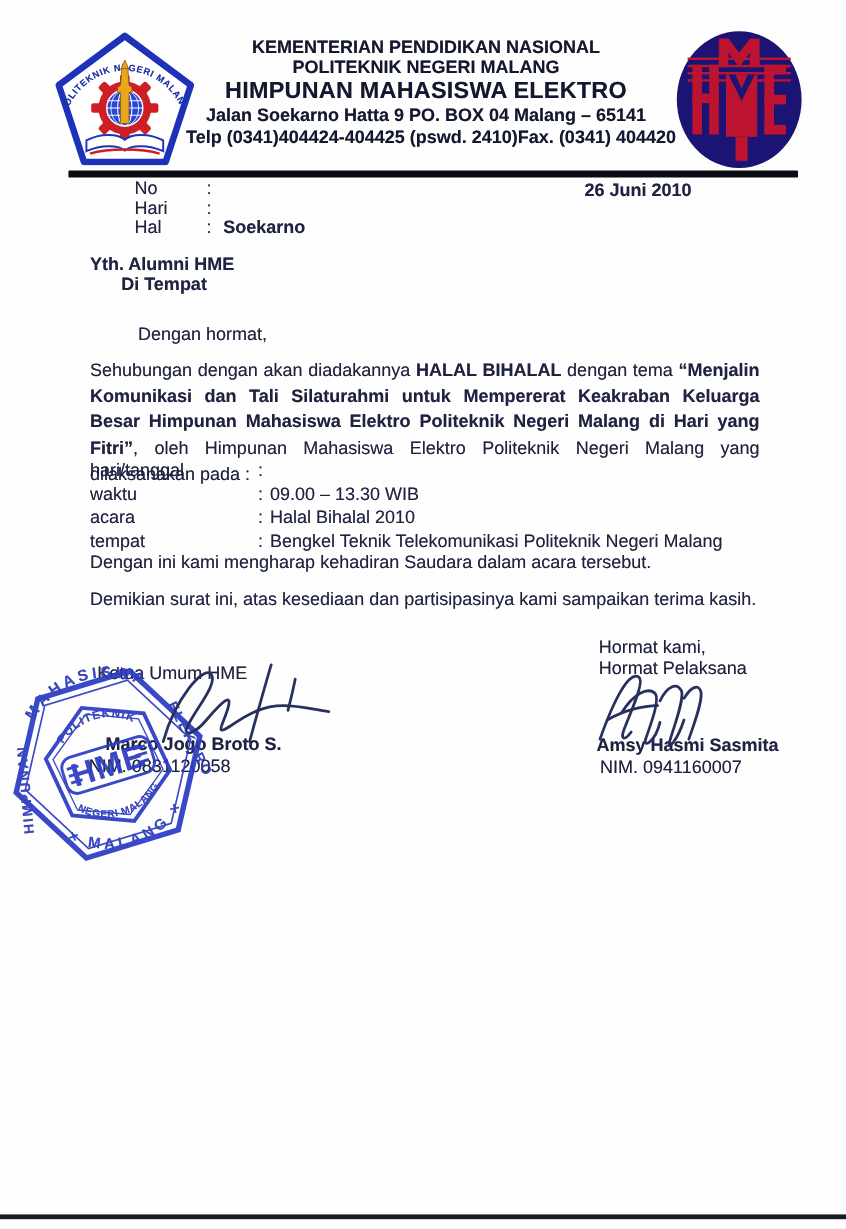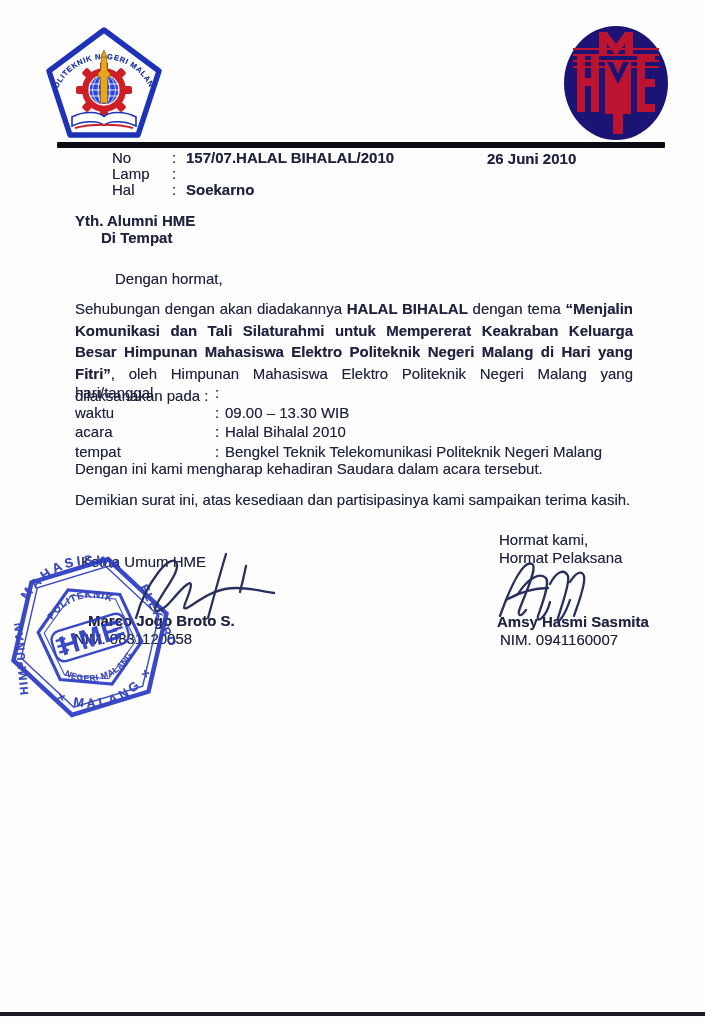--- a/index.html
+++ b/index.html
@@ -101,20 +101,27 @@
         <polygon points="60,24 56.5,32 63.5,32" fill="#e8a81e" stroke="#8a5a10" stroke-width="0.7"></polygon>
         <polygon points="57.5,31 62.5,31 63.5,45 66,47 66,51 63.5,51 63.5,77 56.5,77 56.5,51 54,51 54,47 56.5,45" fill="#e8a81e" stroke="#8a5a10" stroke-width="0.7"></polygon>
       </g>
       <g>
         <path d="M28,91 C40,84.5 55,85.5 60,90.5 C65,85.5 80,84.5 92,91 L92,100 C80,94.5 65,94.5 60,99.5 C55,94.5 40,94.5 28,100 Z" fill="#ffffff" stroke="#1d32b8" stroke-width="1.6"></path>
         <path d="M31,102 C46,97.5 74,97.5 89,102" fill="none" stroke="#ce1f26" stroke-width="2"></path>
       </g>
     </svg>
   </div>
 
+  <div class="header-text">
+    <div class="h-line1">KEMENTERIAN PENDIDIKAN NASIONAL</div>
+    <div class="h-line2">POLITEKNIK NEGERI MALANG</div>
+    <div class="h-line3">HIMPUNAN MAHASISWA ELEKTRO</div>
+    <div class="h-line4">Jalan Soekarno Hatta 9 PO. BOX 04 Malang – 65141</div>
+    <div class="h-line5">Telp (0341)404424-404425 (pswd. 2410)Fax. (0341) 404420</div>
+  </div>
 
   <div class="logo-right">
     <svg width="110" height="118" viewBox="0 0 110 118">
       <ellipse cx="55" cy="59" rx="52" ry="57" fill="#1c1474"></ellipse>
       <g fill="#bc1430">
         <polygon points="38,8 46,8 55,20 64,8 72,8 72,32 64,32 64,20 55,32 46,20 46,32 38,32"></polygon>
         <rect x="16" y="30" width="8" height="58"></rect>
         <rect x="30" y="30" width="8" height="58"></rect>
         <rect x="16" y="54" width="22" height="8"></rect>
         <rect x="44" y="38" width="26" height="52"></rect>
@@ -131,24 +138,23 @@
       <polygon points="46,38 57,60 68,38 62,38 57,50 52,38" fill="#1c1474"></polygon>
     </svg>
   </div>
 
   <div class="divider"></div>
 
   <div class="meta">
     <div class="meta-row">
       <span>No</span>
       <span>:</span>
-      <span class="bold">157/07.HALAL BIHALAL/2010</span>
     </div>
     <div class="meta-row">
-      <span>Lamp</span>
+      <span>Hari</span>
       <span>:</span>
     </div>
     <div class="meta-row">
       <span>Hal</span>
       <span>:</span>
       <span class="bold">Soekarno</span>
     </div>
     <span class="meta-date">26 Juni 2010</span>
   </div>
 

